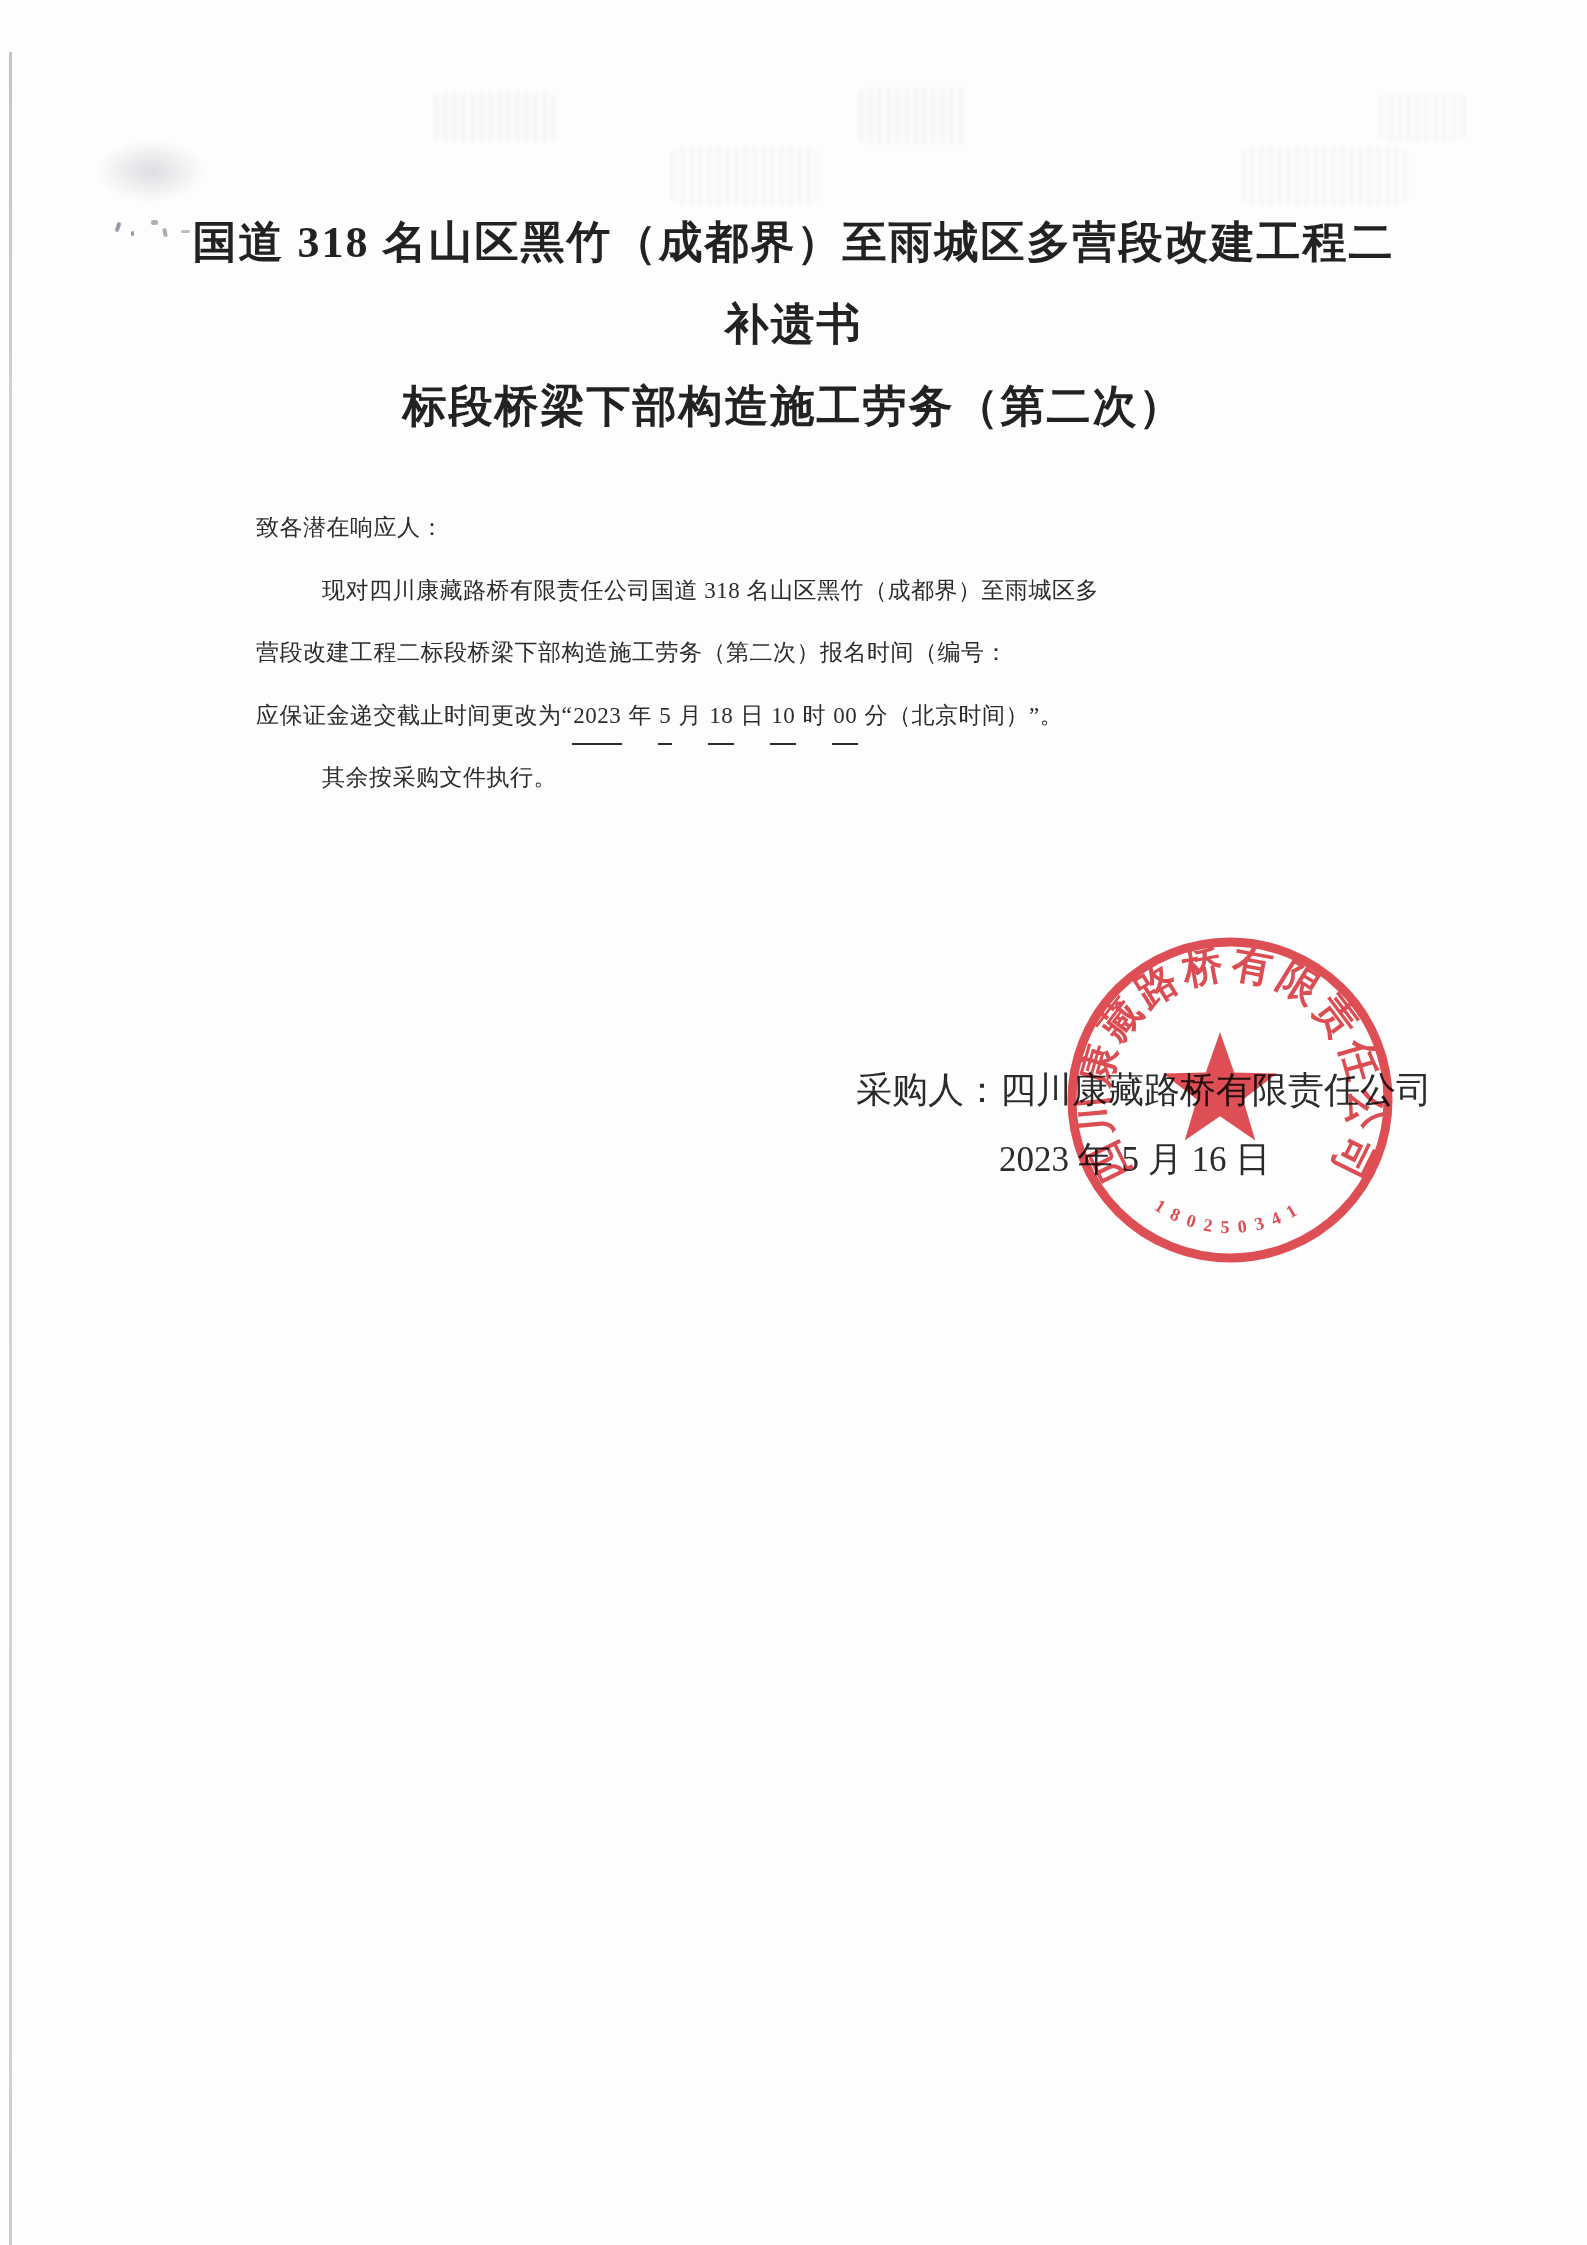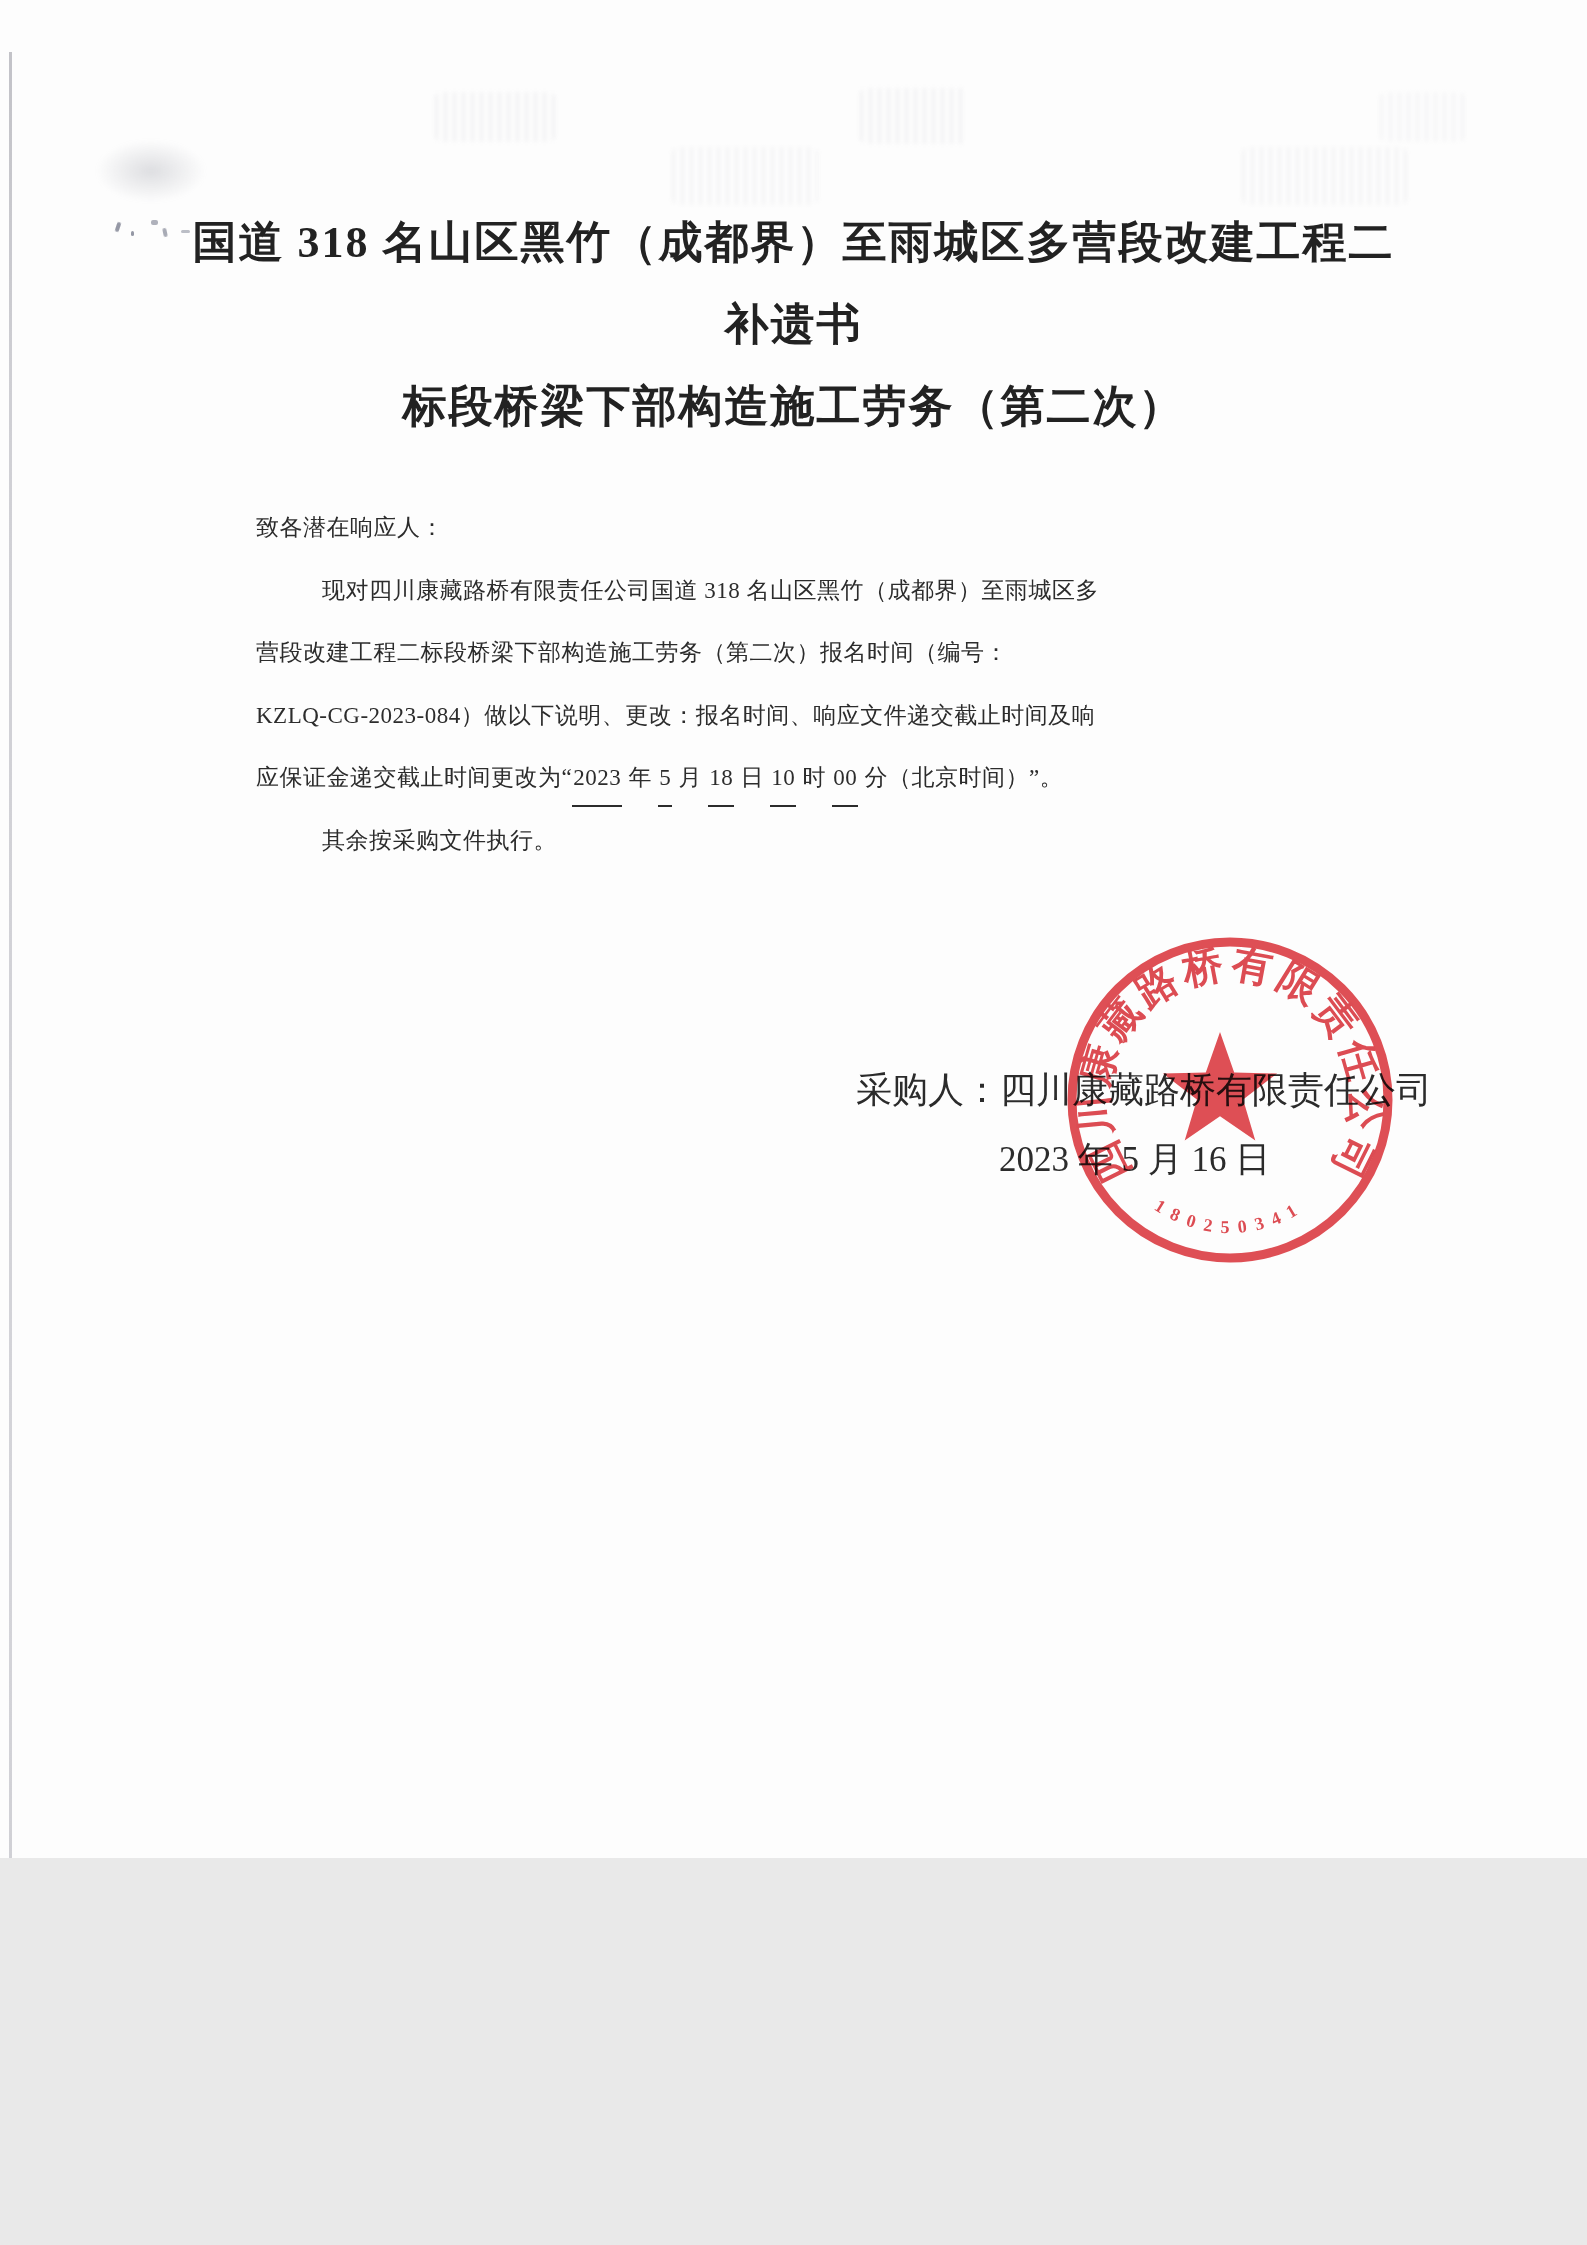--- a/index.html
+++ b/index.html
@@ -1,18 +1,18 @@
 <!DOCTYPE html>
 <html><head>
 <meta charset="utf-8">
 <style>
   html,body{margin:0;padding:0;background:#e9e9e9;}
   .page{
     position:relative;
-    width:1587px;height:1858px;
+    width:1587px;height:2245px;
     background:#fdfdfd;
     overflow:hidden;
     font-family:"Liberation Serif","DejaVu Serif",serif;
     color:#2c2c2c;
   }
   
   .scan-line{
     position:absolute;left:9px;top:52px;width:3px;height:2193px;
     background:linear-gradient(#b9b9bf,#c9c9cf 18%,#cdcdd3 70%,#c4c4ca);
     opacity:.85;filter:blur(.4px);
@@ -95,21 +95,20 @@
   <header class="title">
     <div>国道 318 名山区黑竹（成都界）至雨城区多营段改建工程二</div>
     <div>补遗书</div>
     <div>标段桥梁下部构造施工劳务（第二次）</div>
   </header>
 
   <div class="body-lines" id="body-lines">
       <div class="bline"><span>致各潜在响应人：</span></div>
       <div class="bline indent"><span>现对四川康藏路桥有限责任公司国道 318 名山区黑竹（成都界）至雨城区多</span></div>
       <div class="bline"><span>营段改建工程二标段桥梁下部构造施工劳务（第二次）报名时间（编号：</span></div>
-      <div class="bline"><span>KZLQ-CG-2023-084）做以下说明、更改：报名时间、响应文件递交截止时间及响</span></div>
       <div class="bline"><span>应保证金递交截止时间更改为“</span><span class="u">2023</span><span> 年 </span><span class="u">5</span><span> 月 </span><span class="u">18</span><span> 日 </span><span class="u">10</span><span> 时 </span><span class="u">00</span><span> 分（北京时间）”。</span></div>
       <div class="bline indent"><span>其余按采购文件执行。</span></div>
     </div>
 
   <div class="sig-purchaser"><span>采购人：</span><span>四川康藏路桥有限责任公司</span></div>
 
   <div class="sig-date">2023 年 5 月 16 日</div>
 
   <svg class="stamp" viewBox="-200 -200 400 400" xmlns="http://www.w3.org/2000/svg">
     <defs>

